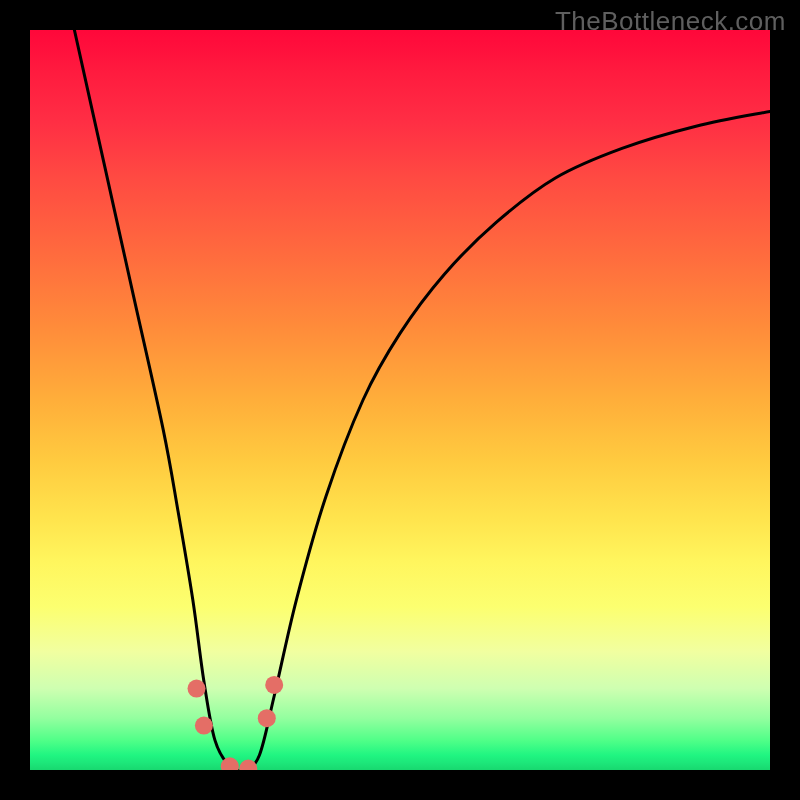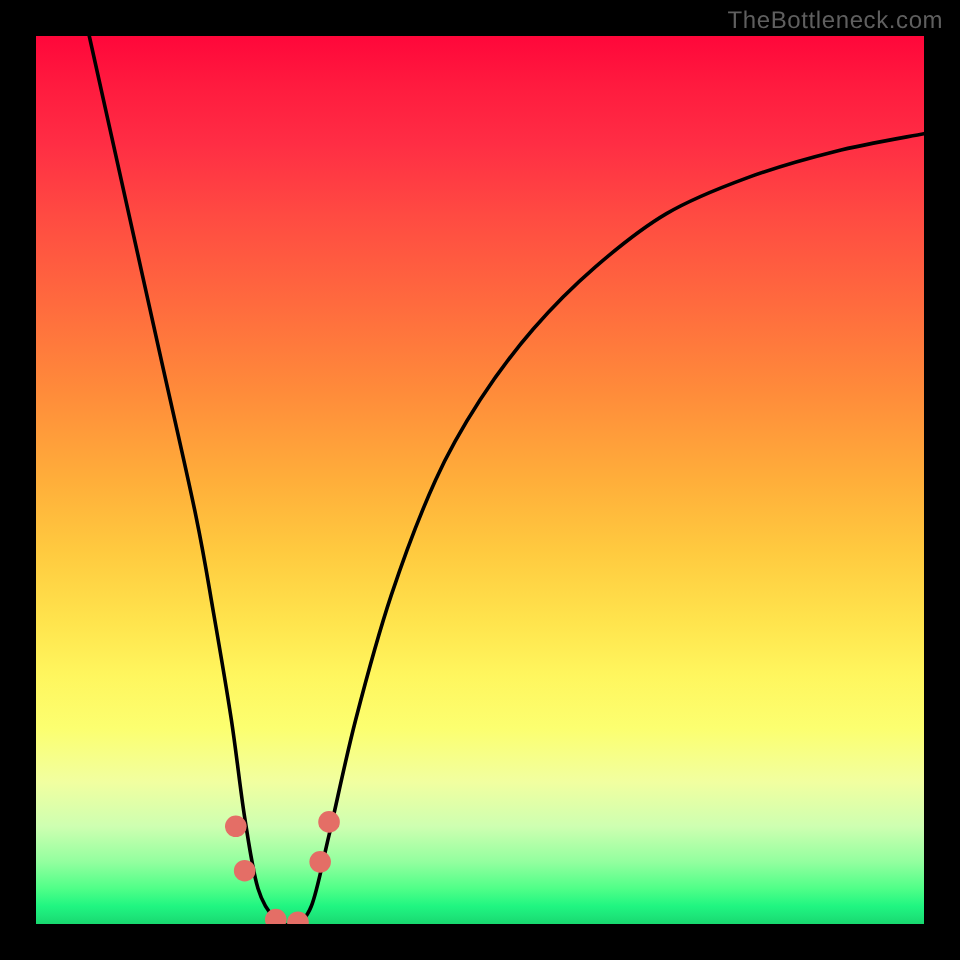--- a/index.html
+++ b/index.html
@@ -14,21 +14,21 @@
   .outer {
     position: relative;
     width: 800px;
     height: 800px;
     background: #000;
   }
   .watermark {
     position: absolute;
     top: 6px;
     right: 14px;
-    font-size: 20px;
+    font-size: 26px;
     font-weight: 500;
     color: #5f5f5f;
     letter-spacing: 0.5px;
     z-index: 10;
   }
   .plot-frame {
     position: absolute;
     left: 30px;
     top: 30px;
     width: 740px;

